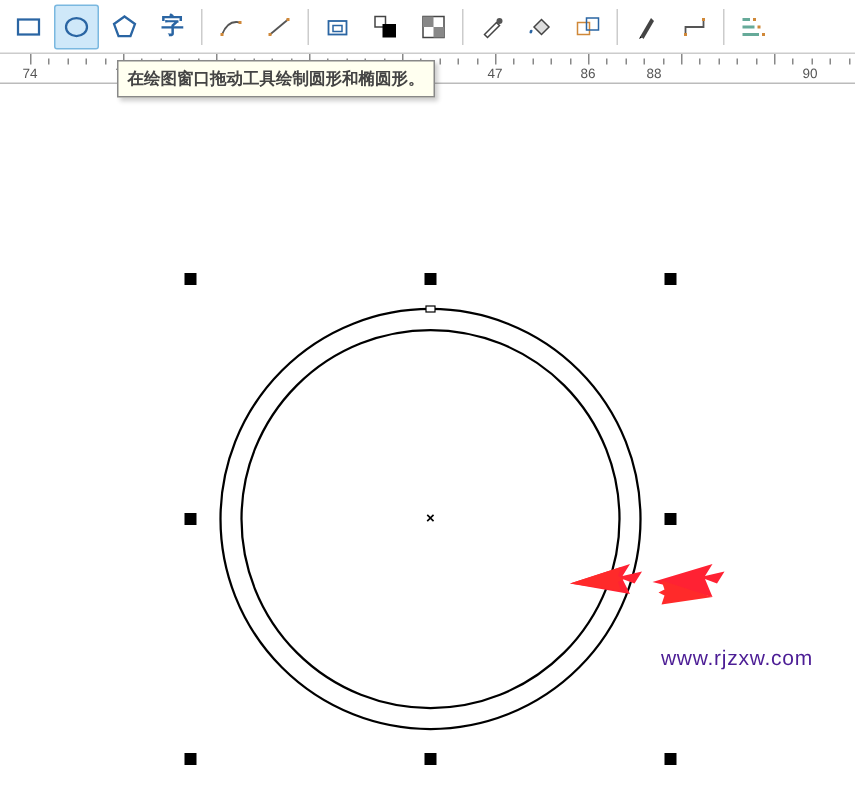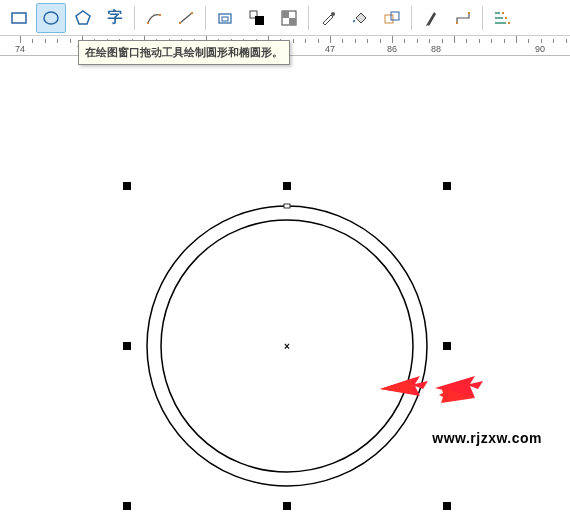--- a/index.html
+++ b/index.html
@@ -16,21 +16,21 @@
     .ruler-label { position: absolute; top: 8px; font-size: 9px; color: #555; transform: translateX(-50%); }
     
     .tooltip { position: absolute; left: 78px; top: 40px; background: #fffff0; border: 1px solid #888; padding: 4px 6px; font-size: 11px; z-index: 100; box-shadow: 2px 2px 3px rgba(0,0,0,0.2); white-space: nowrap; }
     .tooltip .title { font-weight: bold; color: #000; }
     .tooltip .desc { color: #444; font-weight: bold; }
     
     .canvas { position: absolute; left: 0; top: 56px; right: 0; bottom: 0; background: #fff; }
     .handle { position: absolute; width: 8px; height: 8px; background: #000; }
     .center-x { position: absolute; font-size: 10px; font-weight: bold; color: #000; transform: translate(-50%, -50%); }
     
-    .watermark { position: absolute; right: 28px; bottom: 78px; font-size: 14px; font-weight: bold; color: #000000; text-shadow: 0 0 2px #fff, 1px 1px 0 #fff, -1px -1px 0 #fff, 1px -1px 0 #fff, -1px 1px 0 #fff; letter-spacing: 0.5px; }
+    .watermark { position: absolute; right: 28px; bottom: 78px; font-size: 14px; font-weight: normal; color: #4c1d95; text-shadow: 0 0 2px #fff, 1px 1px 0 #fff, -1px -1px 0 #fff, 1px -1px 0 #fff, -1px 1px 0 #fff; letter-spacing: 0.5px; }
   </style>
 </head>
 <body>
 
 <div class="toolbar">
   <div class="tool-btn">
     <svg width="18" height="18">
         <rect x="2" y="4" width="14" height="10" fill="none" stroke="#2a65a3" stroke-width="1.5"></rect>
       </svg>
   </div>

